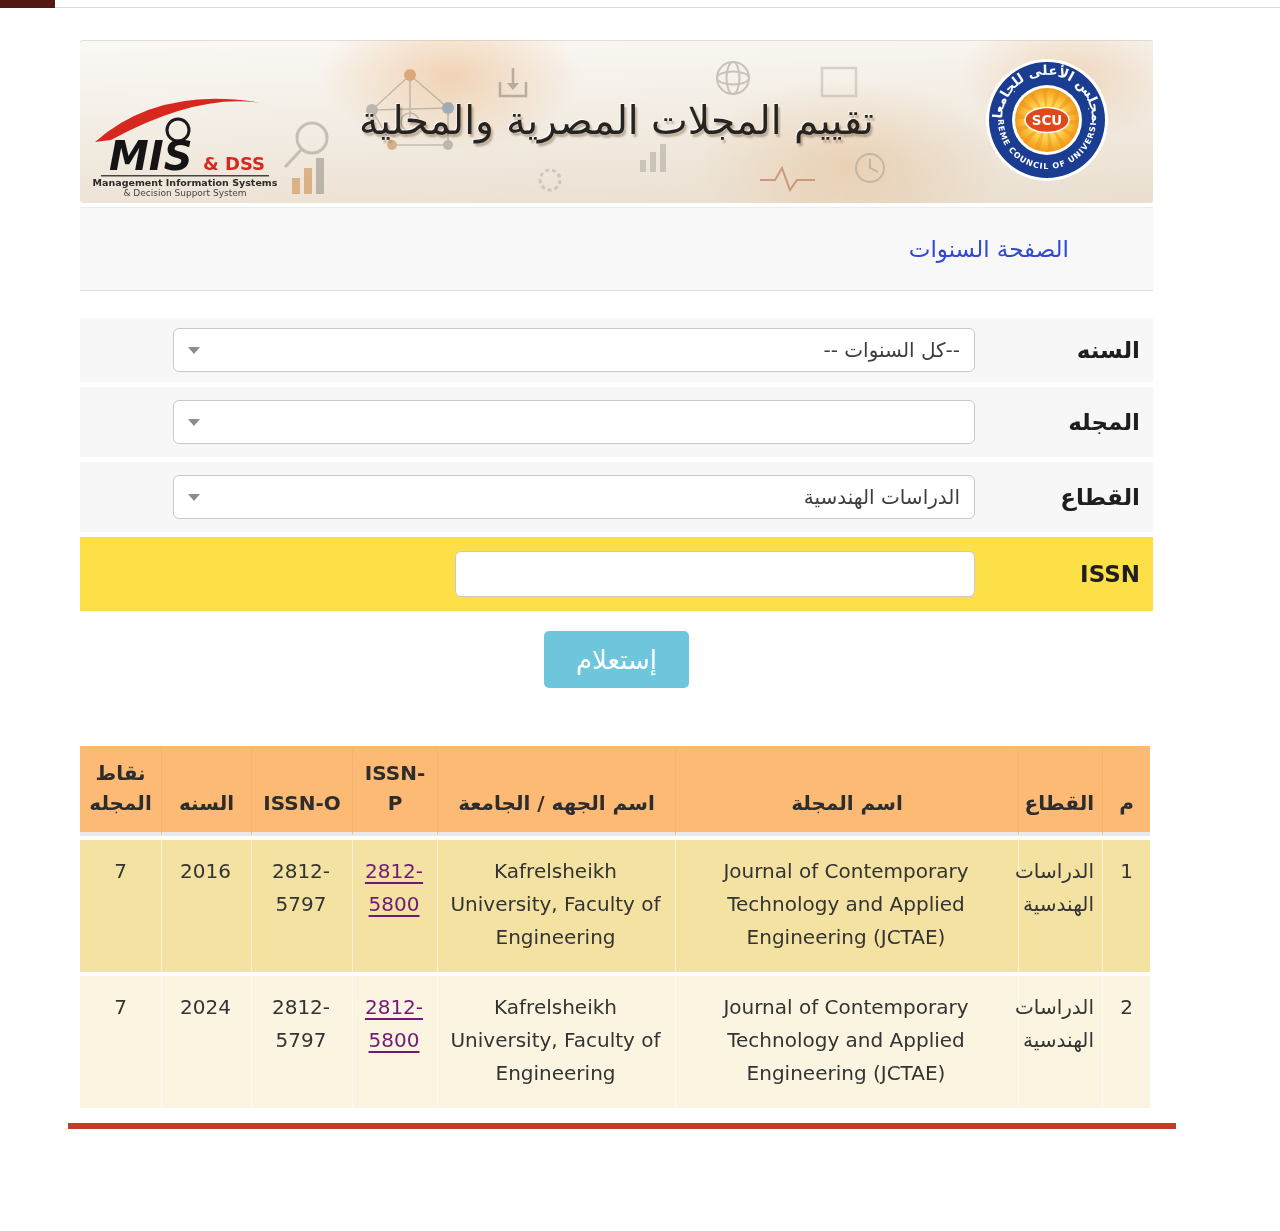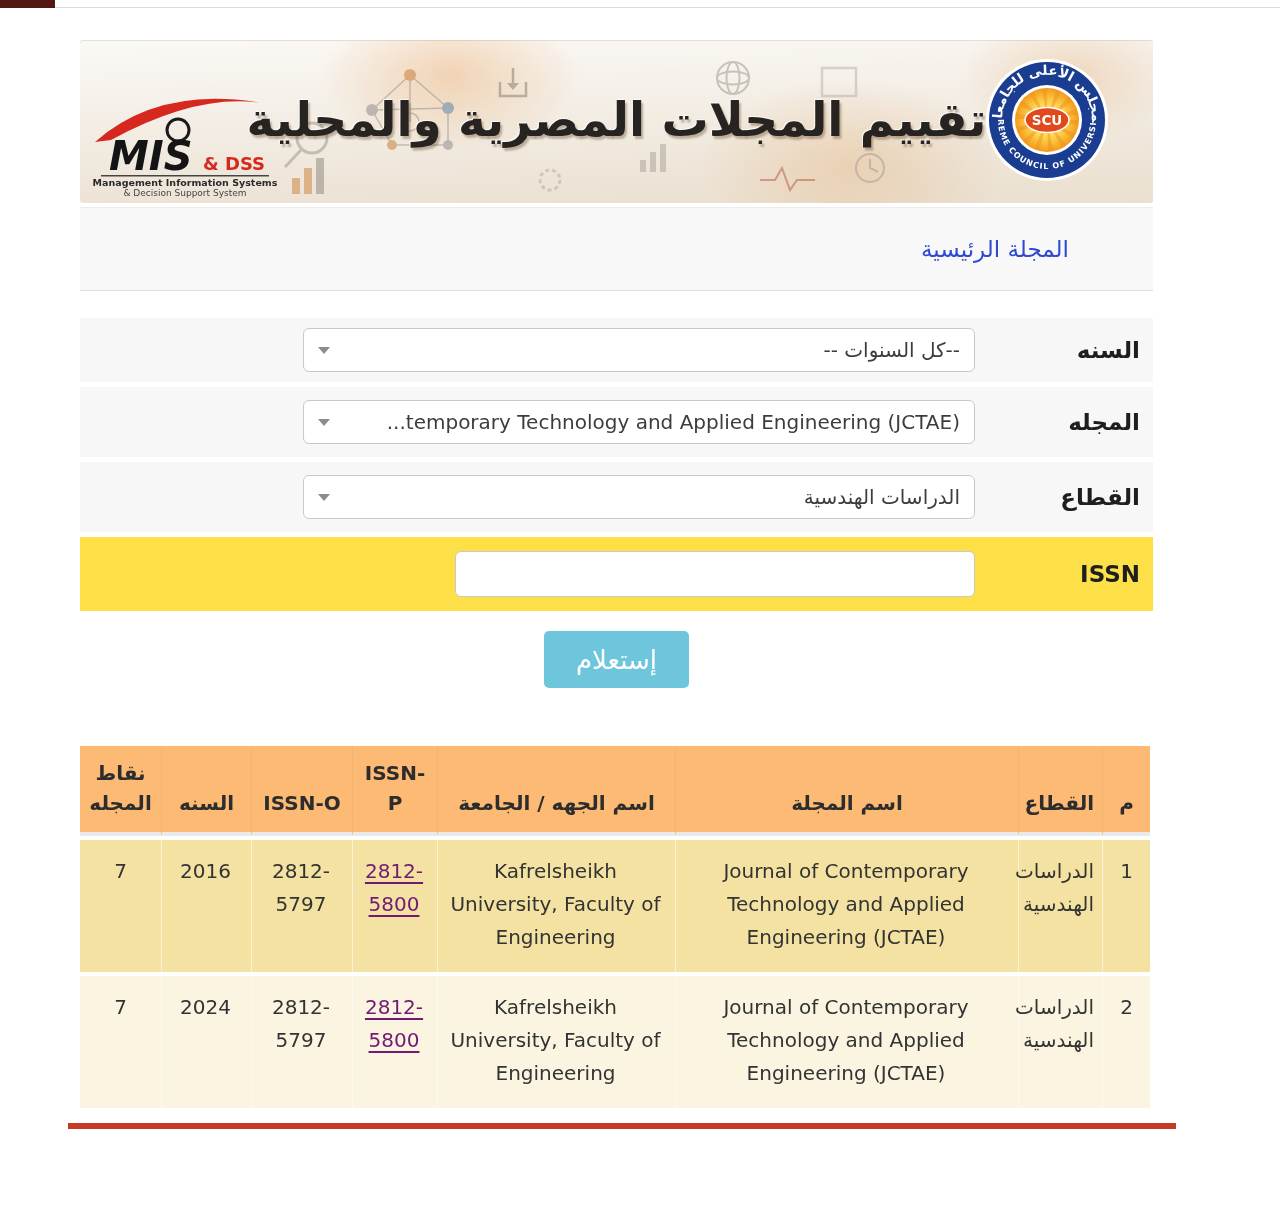--- a/index.html
+++ b/index.html
@@ -30,21 +30,21 @@
   .glow.g1 { width: 260px; height: 150px; left: 240px; top: -40px;
     background: radial-gradient(closest-side, rgba(232,160,90,.38), rgba(232,160,90,0)); }
   .glow.g2 { width: 300px; height: 170px; left: 620px; top: 40px;
     background: radial-gradient(closest-side, rgba(226,170,110,.34), rgba(226,170,110,0)); }
   .glow.g3 { width: 220px; height: 130px; left: 880px; top: -30px;
     background: radial-gradient(closest-side, rgba(225,160,95,.30), rgba(225,160,95,0)); }
   .doodles { position: absolute; inset: 0; width: 100%; height: 100%; }
 
   .banner-title {
     position: absolute; top: 50%; left: 50%; transform: translate(-50%, -54%);
-    font-size: 47px; font-weight: bold; color: #262320; white-space: nowrap;
+    font-size: 39px; font-weight: normal; color: #262320; white-space: nowrap;
     letter-spacing: 0.5px;
     text-shadow: 2px 3px 2px rgba(92,62,30,.35), -1px -1px 0 rgba(255,255,255,.75);
   }
 
   
   .mis-logo { position: absolute; left: 1px; top: 42px; width: 205px; height: 118px; direction: ltr; }
   .mis-logo svg { width: 100%; height: 100%; }
 
   
   .scu-logo { position: absolute; left: 904px; top: 17px; width: 126px; height: 126px; direction: ltr; }
@@ -60,21 +60,21 @@
 
   
   .form { margin-top: 27px; }
   .form-row { display: flex; align-items: center; background: #f7f7f7; margin-bottom: 5px; }
   .form-row.h1 { height: 64px; }
   .form-row.h2 { height: 70px; }
   .form-row.h3 { height: 70px; }
   .form-row.white { background: #fde047; height: 74px; margin-bottom: 0; }
   .form-label { width: 178px; padding: 0 13px; font-size: 23px; font-weight: bold; color: #1e1e1e; }
   .select-box {
-    position: relative; width: 672px; height: 44px; background: #fff;
+    position: relative; width: 802px; height: 44px; background: #fff;
     border: 1px solid #c9c9c9; border-radius: 6px;
     display: flex; align-items: center; cursor: pointer;
   }
   .select-box .value {
     flex: 1; padding-right: 14px; padding-left: 38px;
     font-size: 20px; color: #3d3d3d; text-align: right;
     white-space: nowrap; overflow: hidden;
   }
   .select-arrow {
     position: absolute; left: 14px; top: 50%; margin-top: -3px;
@@ -231,37 +231,36 @@
         <circle cx="63" cy="63" r="35" fill="#ffffff"></circle>
         <circle cx="63" cy="63" r="32" fill="url(#sun)"></circle>
         <circle cx="63" cy="63" r="21" fill="none" stroke="#f08c1e" stroke-width="20" stroke-dasharray="3.5 6" opacity="0.45"></circle>
         <ellipse cx="63" cy="63" rx="22" ry="12.5" fill="#e1481c" stroke="#ffffff" stroke-width="1.5"></ellipse>
         <text x="63" y="68" font-size="13.5" font-weight="bold" fill="#ffffff" text-anchor="middle" font-family="DejaVu Sans, sans-serif">SCU</text>
       </svg>
     </div>
   </div>
 
   <div class="nav">
-    <span class="home-link">المجلة الرئيسية</span>
+    <span class="home-link">الصفحة السنوات</span>
   </div>
 
   <div class="form">
 
     <div class="form-row h1">
       <div class="form-label">السنه</div>
       <div class="select-box">
         <span class="value" dir="auto">--كل السنوات --</span>
         <span class="select-arrow"></span>
       </div>
     </div>
 
     <div class="form-row h2">
       <div class="form-label">المجله</div>
       <div class="select-box">
-        <span class="value" dir="auto">...temporary Technology and Applied Engineering (JCTAE)</span>
         <span class="select-arrow"></span>
       </div>
     </div>
 
     <div class="form-row h3">
       <div class="form-label">القطاع</div>
       <div class="select-box">
         <span class="value" dir="auto">الدراسات الهندسية</span>
         <span class="select-arrow"></span>
       </div>

